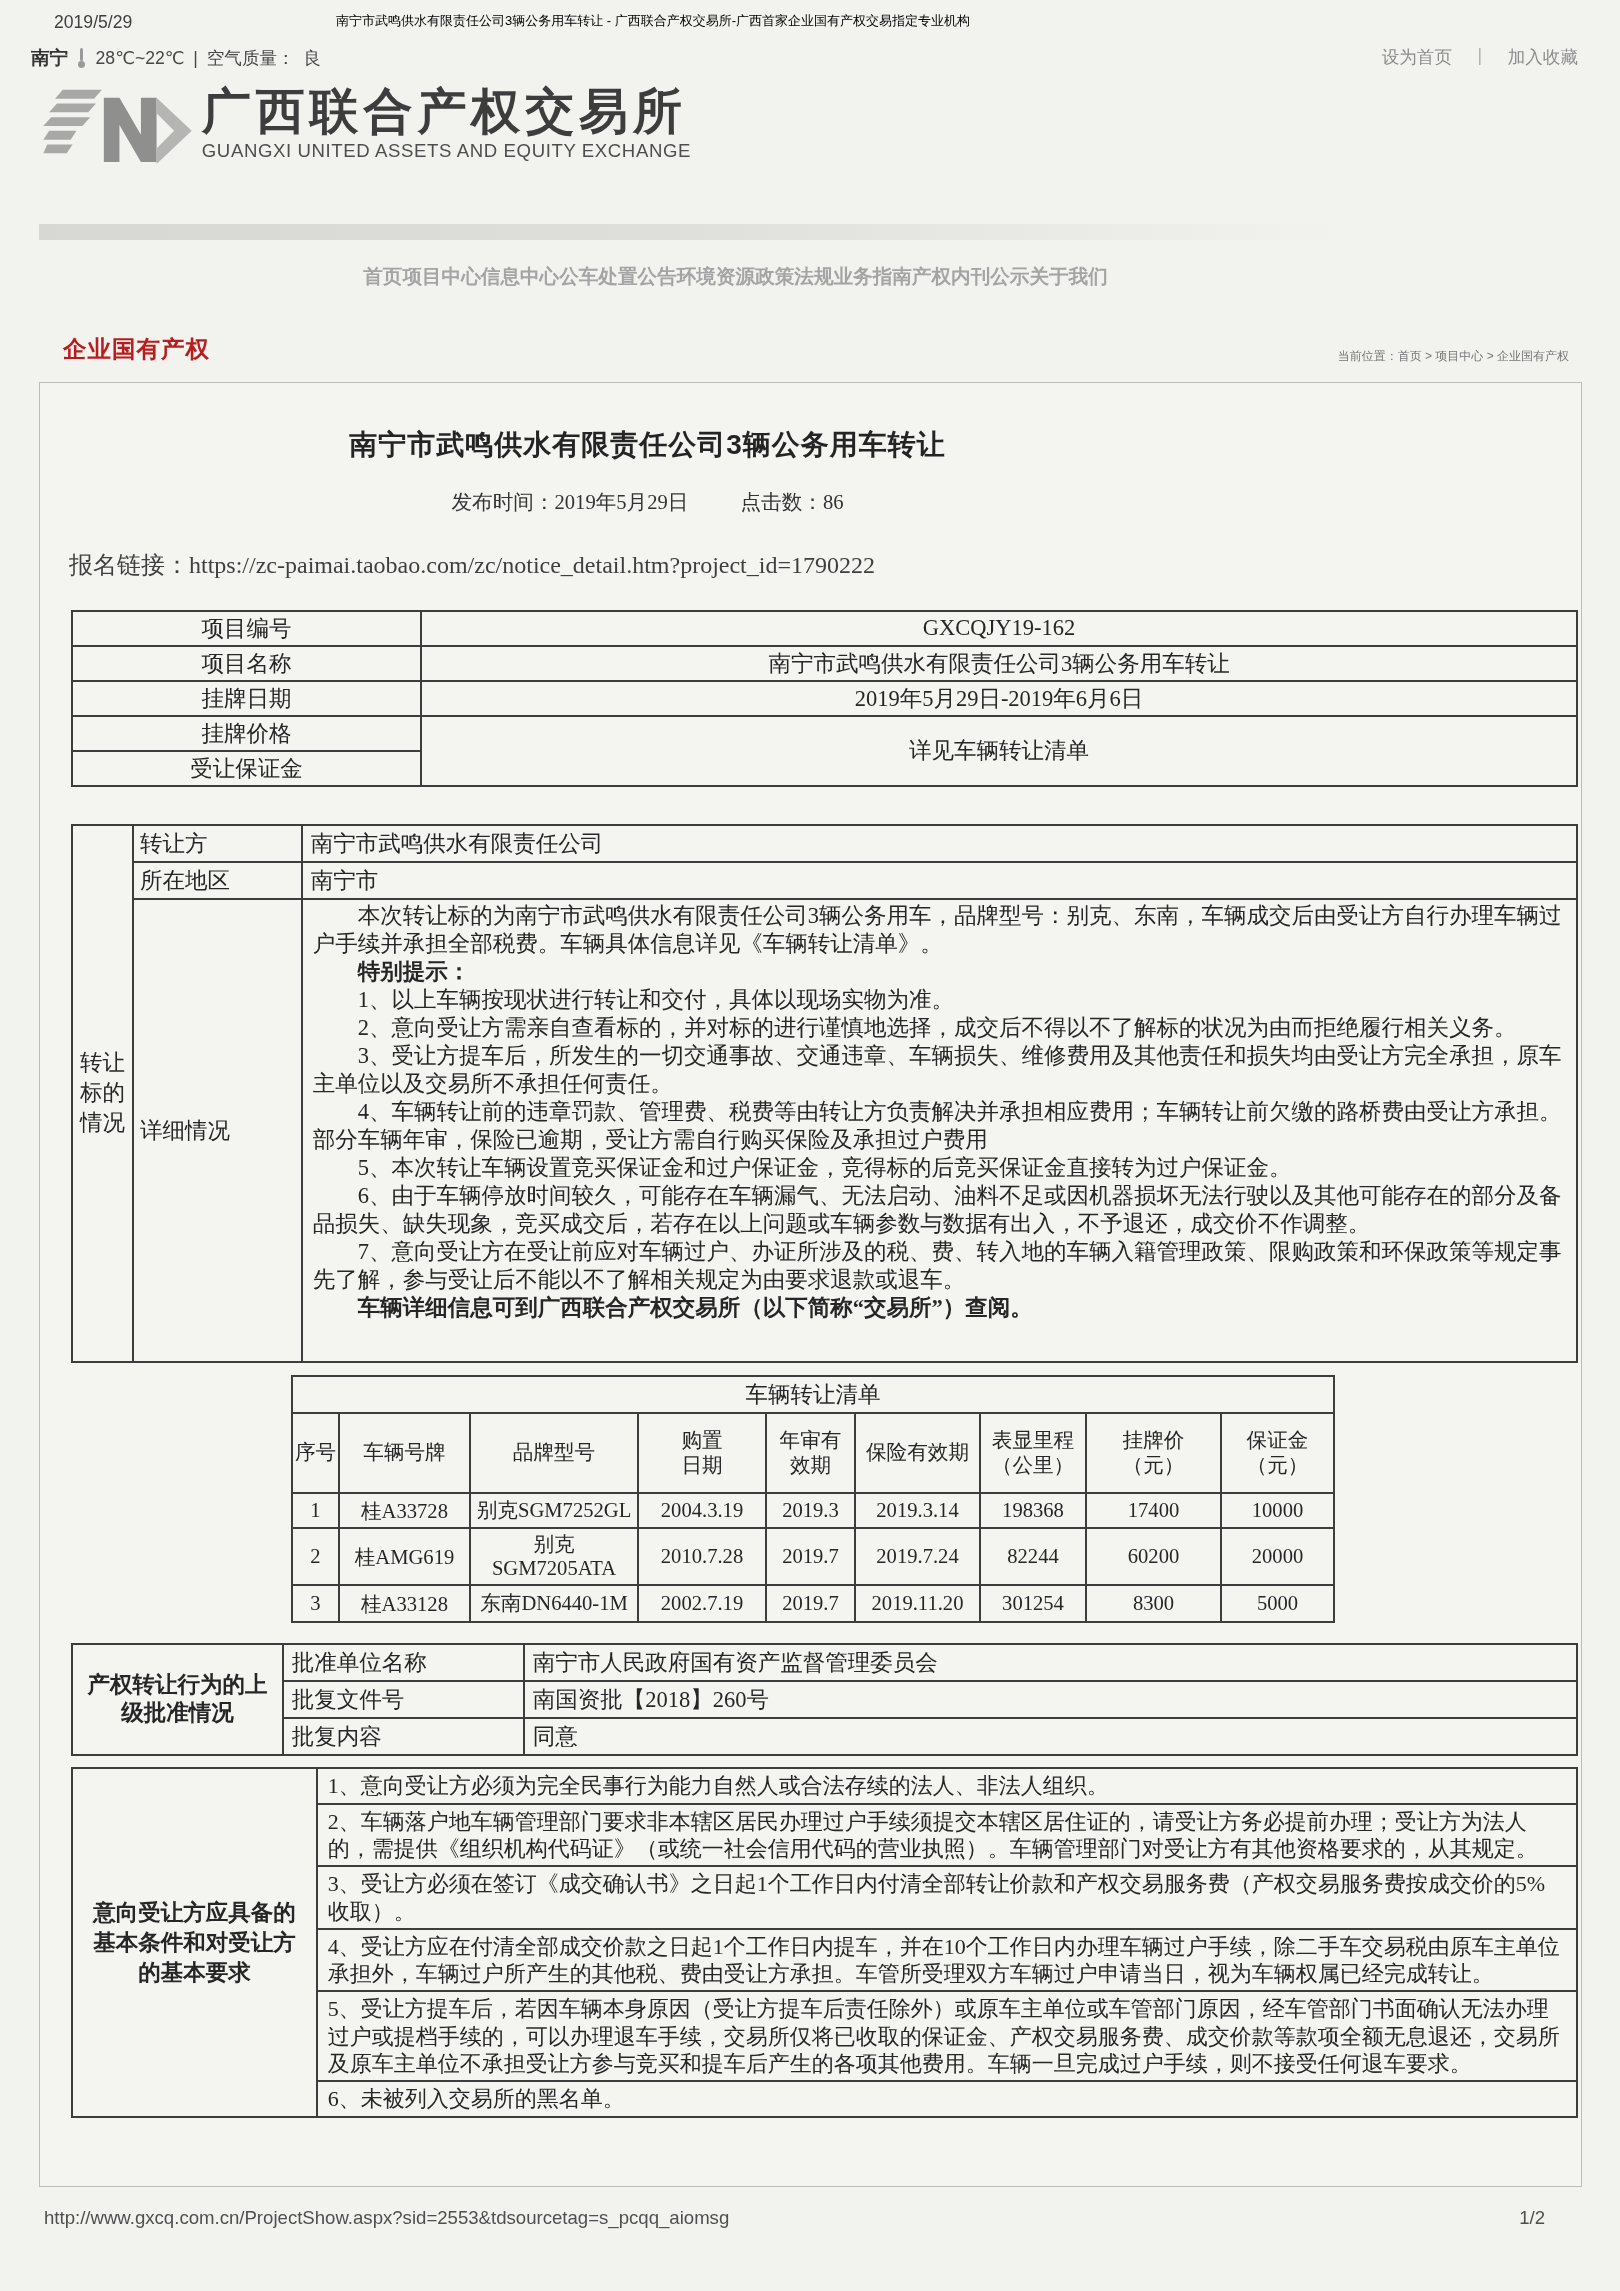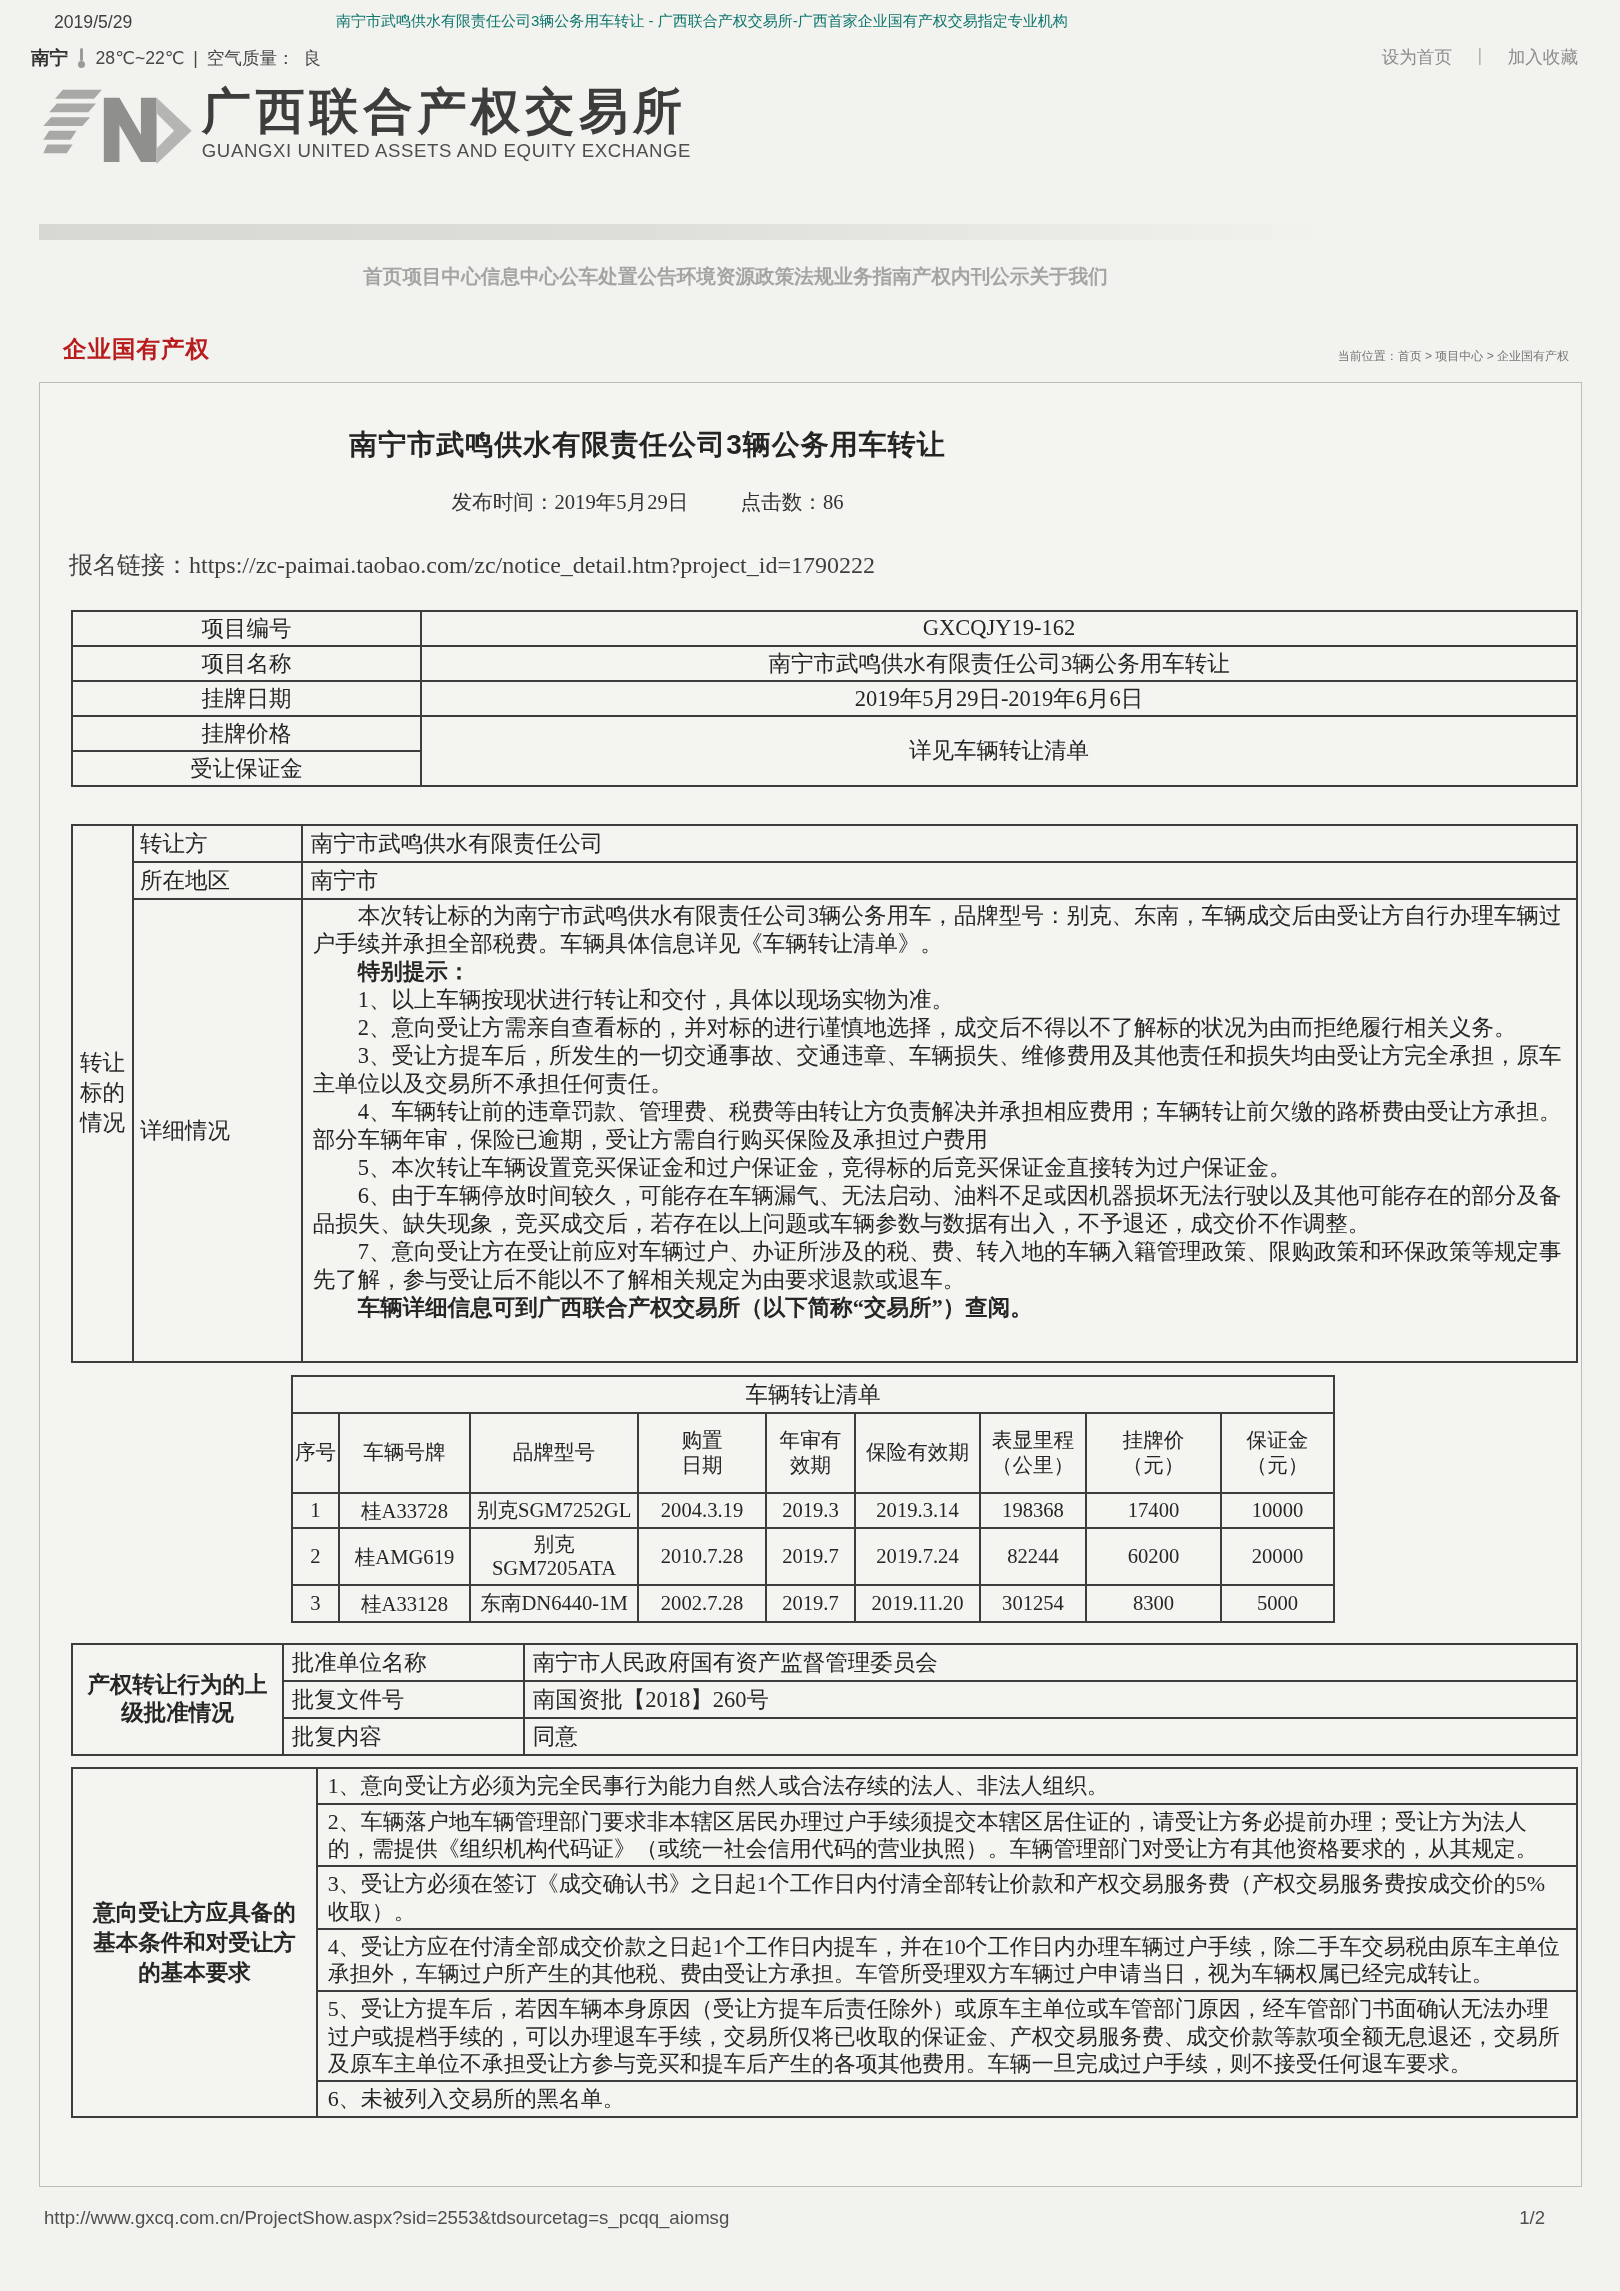--- a/index.html
+++ b/index.html
@@ -7,21 +7,21 @@
   .page {
     position:relative; width:1620px; height:2292px; margin:0 auto;
     background:#f2f2ef; color:#2e2e2e; overflow:hidden;
     font-family:"Liberation Serif","DejaVu Serif",serif;
   }
 
   
   .print-header { position:absolute; top:11.8px; left:0; width:100%; height:25.5px; }
   .ph-date { position:absolute; left:54px; top:0; font-size:17.6px; color:#3f3f3f;
              font-family:"Liberation Sans","DejaVu Sans",sans-serif; }
-  .ph-title { position:absolute; left:336px; top:0; font-size:15px; color:#0f766e;
+  .ph-title { position:absolute; left:336px; top:0; font-size:13px; color:#000000;
               font-family:"Liberation Sans","DejaVu Sans",sans-serif; }
 
   
   .topbar { position:absolute; top:45px; left:31px; right:42px; height:25.5px;
             font-family:"Liberation Sans","DejaVu Sans",sans-serif; font-size:17.6px; }
   .tb-left { position:absolute; left:0; top:0; display:flex; align-items:center; gap:8.8px; color:#474747; }
   .tb-city { font-weight:bold; color:#333; font-size:18.6px; }
   .weather-glyph { display:inline-block; width:9.8px; height:19.6px; position:relative; }
   .weather-glyph::before { content:""; position:absolute; left:2.9px; top:0; width:2.9px; height:12.7px;
                            background:#9a9a9a; border-radius:2px; }
@@ -309,21 +309,21 @@
         <td>2019.7</td>
         <td>2019.7.24</td>
         <td>82244</td>
         <td>60200</td>
         <td>20000</td>
       </tr>
       <tr class="r3">
         <td>3</td>
         <td>桂A33128</td>
         <td class="model">东南DN6440-1M</td>
-        <td>2002.7.28</td>
+        <td>2002.7.19</td>
         <td>2019.7</td>
         <td>2019.11.20</td>
         <td>301254</td>
         <td>8300</td>
         <td>5000</td>
       </tr>
     </tbody>
       </table>
 
     <table class="t4">

